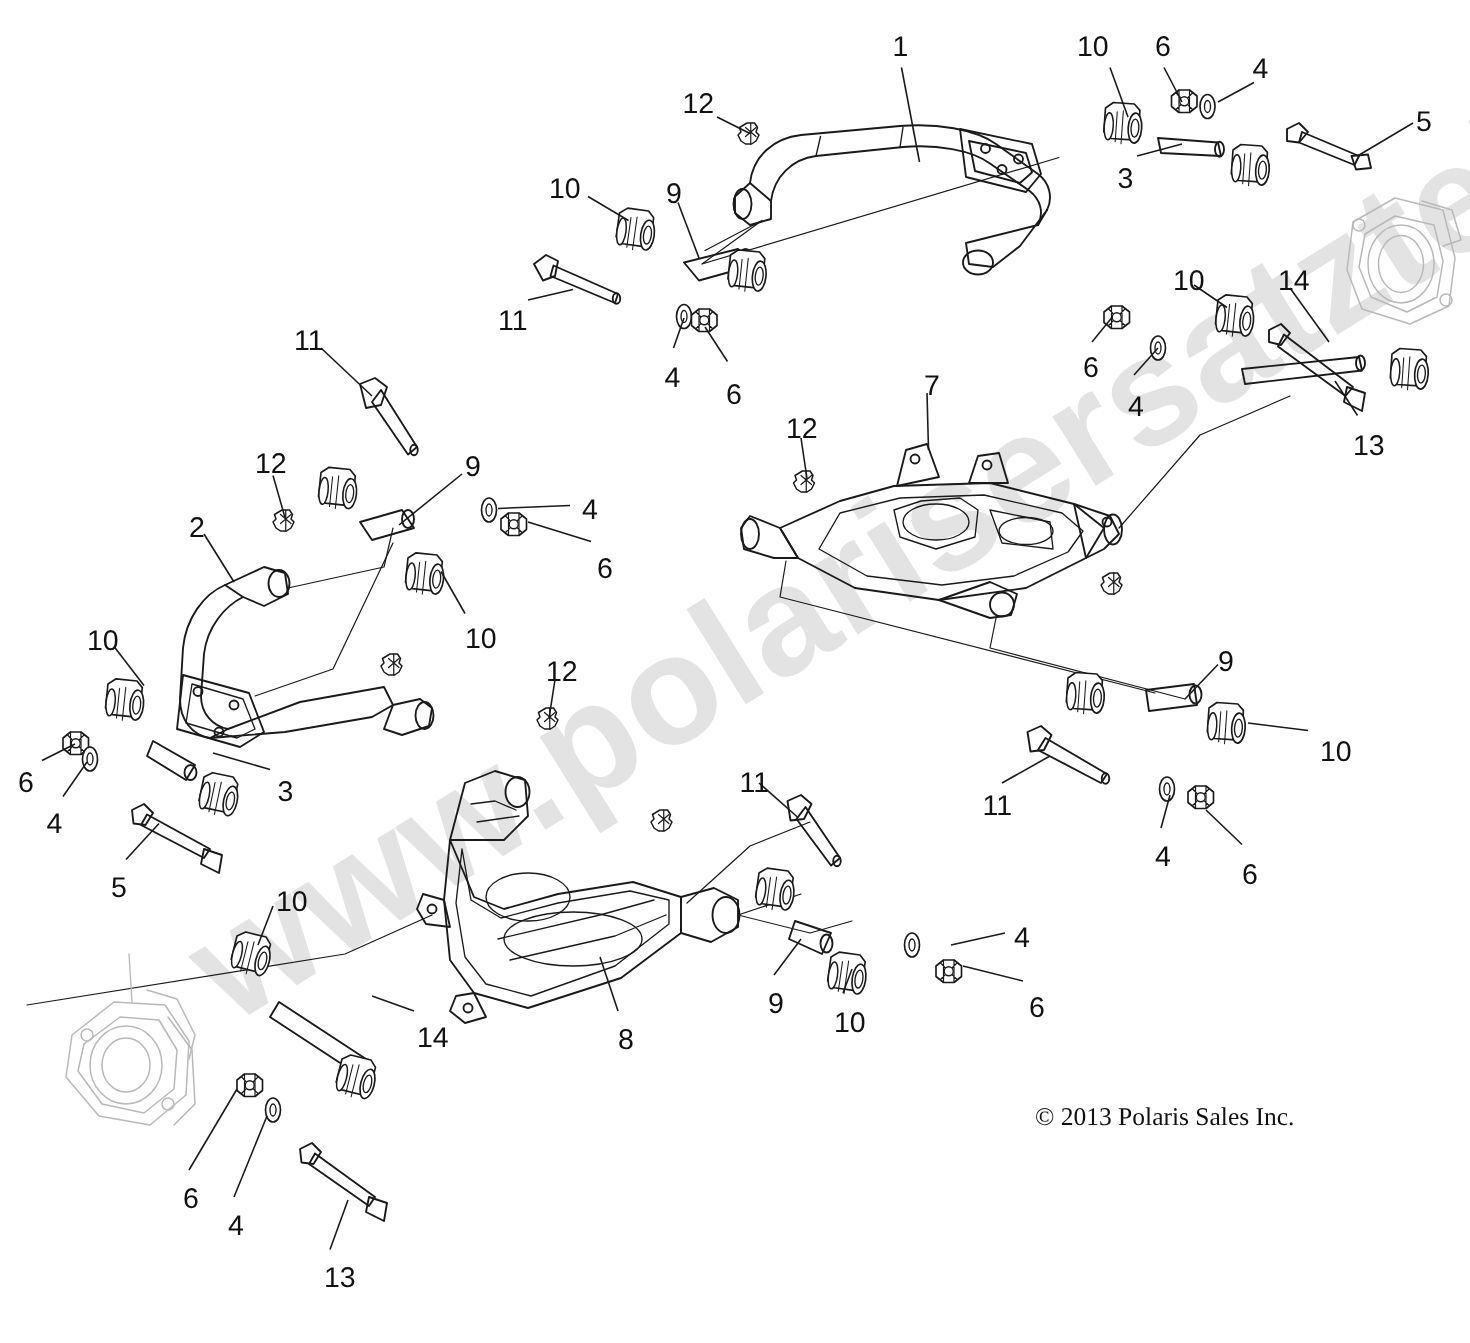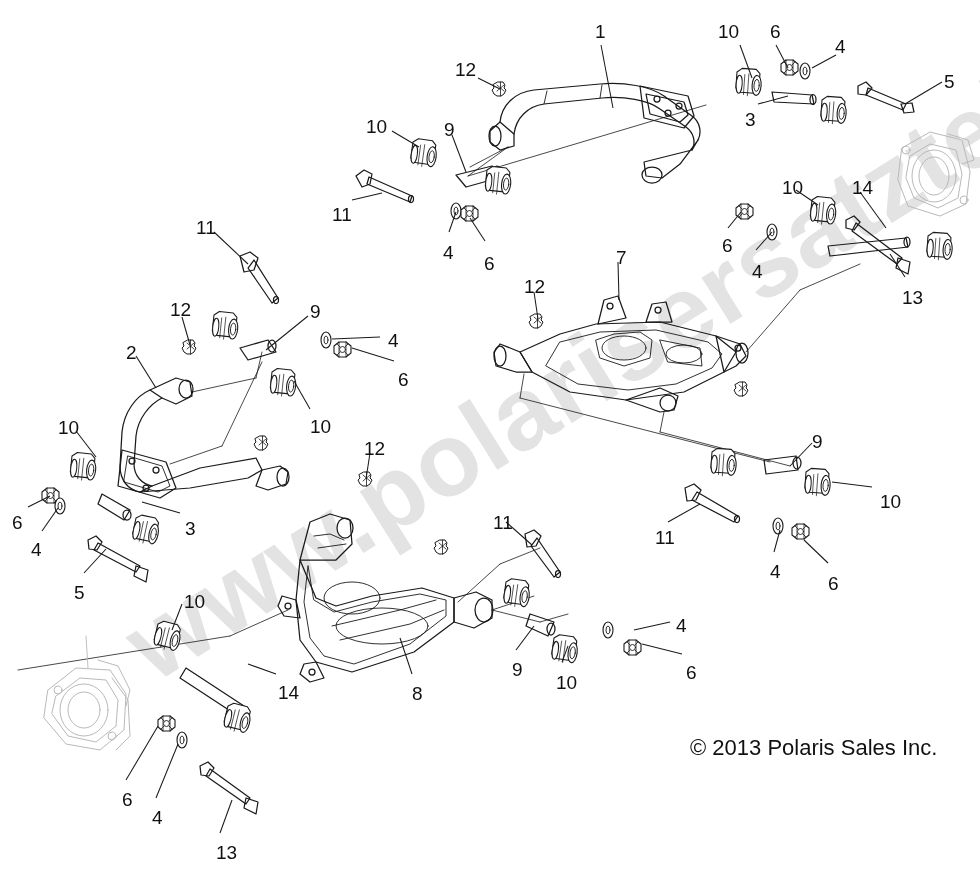--- a/index.html
+++ b/index.html
@@ -10,21 +10,21 @@
   }
   #stage{position:absolute;left:0;top:0;width:980px;height:895px;overflow:hidden;background:#fff;}
   #stage svg{position:absolute;left:0;top:0;}
   .callout{
     position:absolute;font-family:"Liberation Sans", sans-serif;
     font-size:19px;line-height:19px;color:#111;white-space:nowrap;
     letter-spacing:0px;
   }
   #copyright{
     position:absolute;left:690px;top:735px;
-    font-family:Liberation Sans, sans-serif;font-size:22px;color:#111;white-space:nowrap;
+    font-family:Liberation Serif, serif;font-size:17px;color:#111;white-space:nowrap;
   }
   .wm{
     position:absolute;left:0;top:0;width:980px;height:895px;pointer-events:none;
   }
 </style>
 </head>
 <body>
 
 <div id="stage" style="background: rgb(255, 255, 255);">
 

